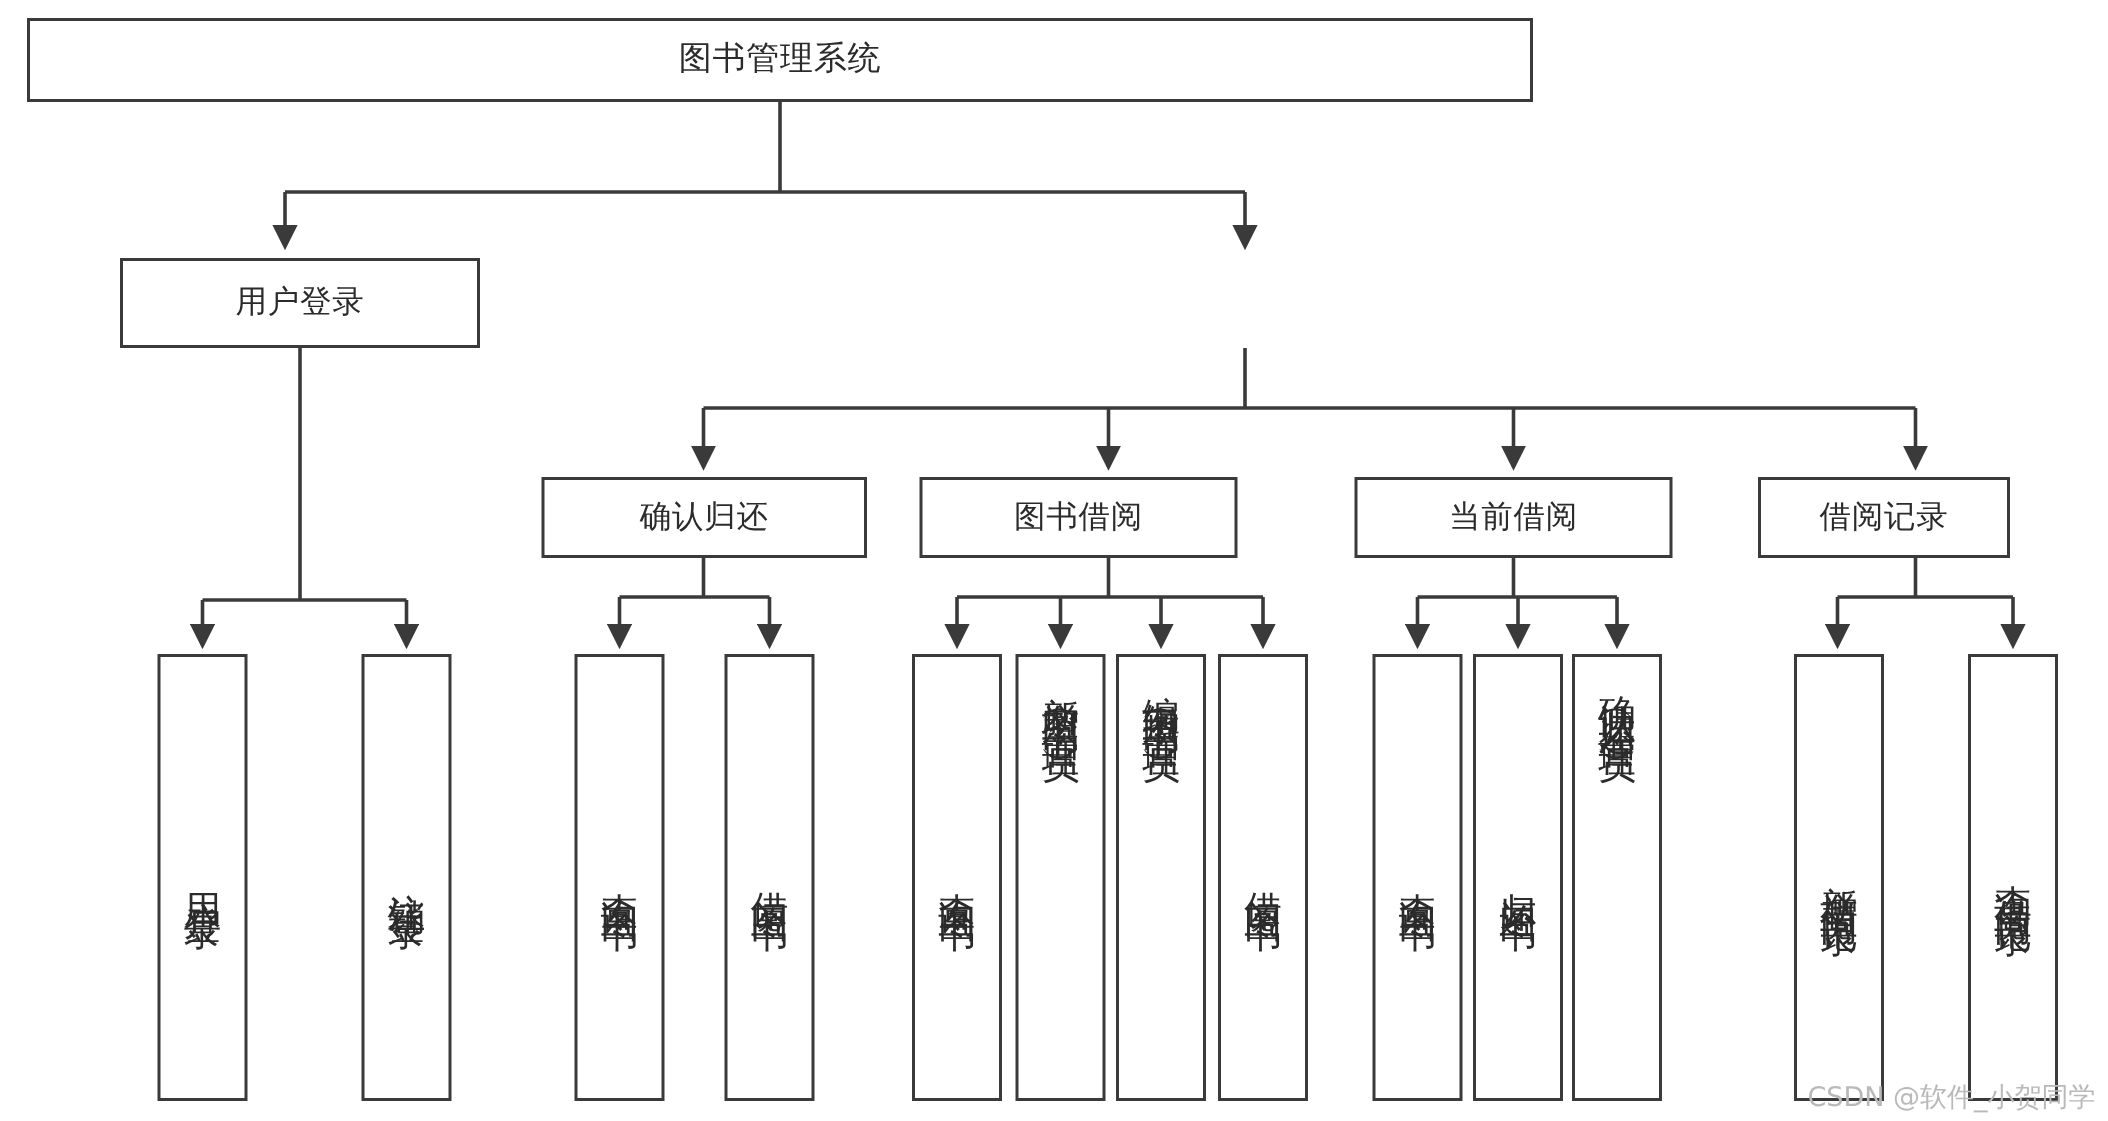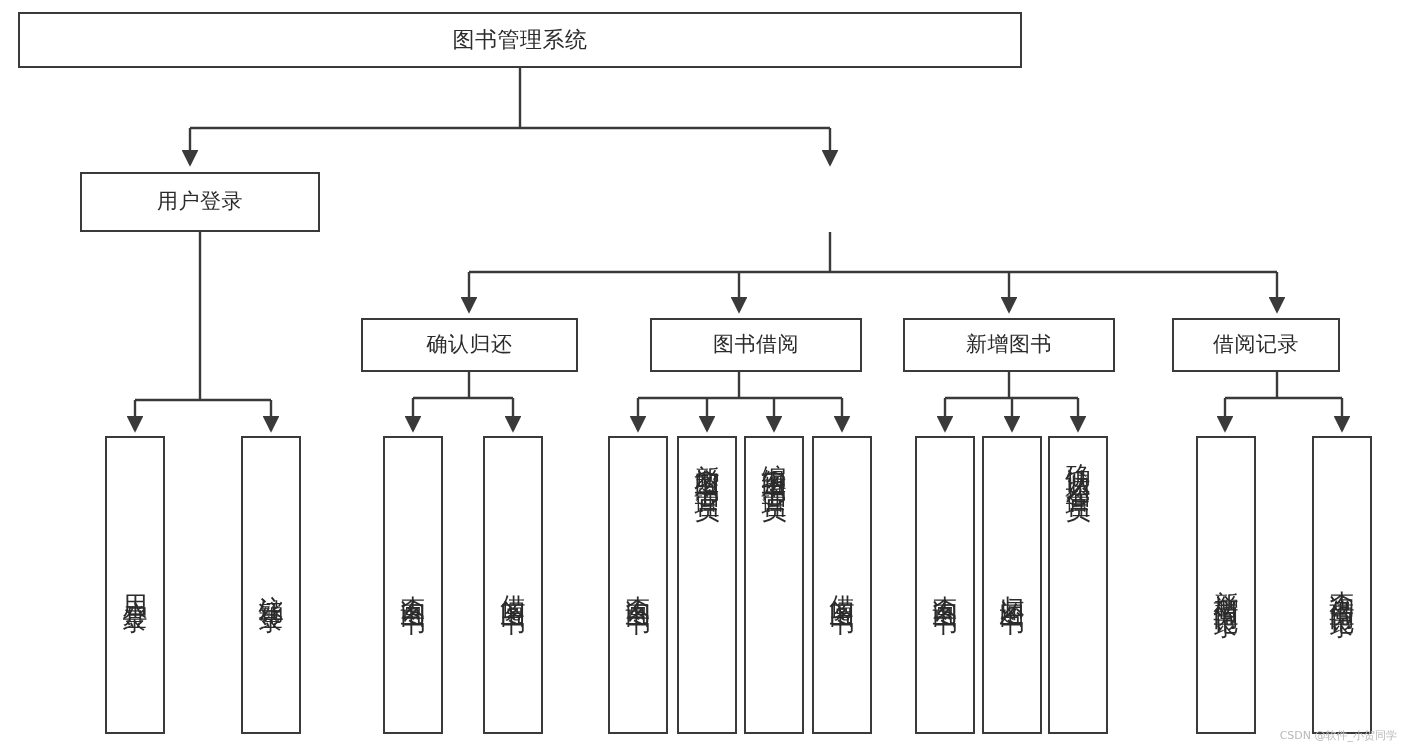--- a/index.html
+++ b/index.html
@@ -64,21 +64,21 @@
     white-space: nowrap;
   }
   .node.vert.centered {
     align-items: center;
     padding-top: 0;
   }
   #watermark {
     position: absolute;
     right: 8px;
     bottom: 4px;
-    font-size: 11px;
+    font-size: 18px;
     color: #b9b9b9;
     white-space: nowrap;
     font-family: "DejaVu Sans", "Liberation Sans", sans-serif;
   }
 </style>
 </head>
 <body>
 
 <div id="canvas">
 
@@ -136,25 +136,25 @@
     <span class="label">图书管理系统</span>
   </div>
 
   <div class="node horiz" style="left:80px; top:172px; width:240px; height:60px;">
     <span class="label">用户登录</span>
   </div>
 
   <div class="node horiz" style="left:361px; top:318px; width:217px; height:54px;">
     <span class="label">确认归还</span>
   </div>
-  <div class="node horiz" style="left:650px; top:318px; width:212px; height:54px;">
+  <div class="node horiz" style="left:613px; top:318px; width:212px; height:54px;">
     <span class="label">图书借阅</span>
   </div>
   <div class="node horiz" style="left:903px; top:318px; width:212px; height:54px;">
-    <span class="label">新增图书</span>
+    <span class="label">当前借阅</span>
   </div>
   <div class="node horiz" style="left:1172px; top:318px; width:168px; height:54px;">
     <span class="label">借阅记录</span>
   </div>
 
   <div class="node vert centered" style="left:105px; top:436px; width:60px; height:298px;">
     <span class="label">用户登录</span>
   </div>
   <div class="node vert centered" style="left:241px; top:436px; width:60px; height:298px;">
     <span class="label">注销登录</span>

